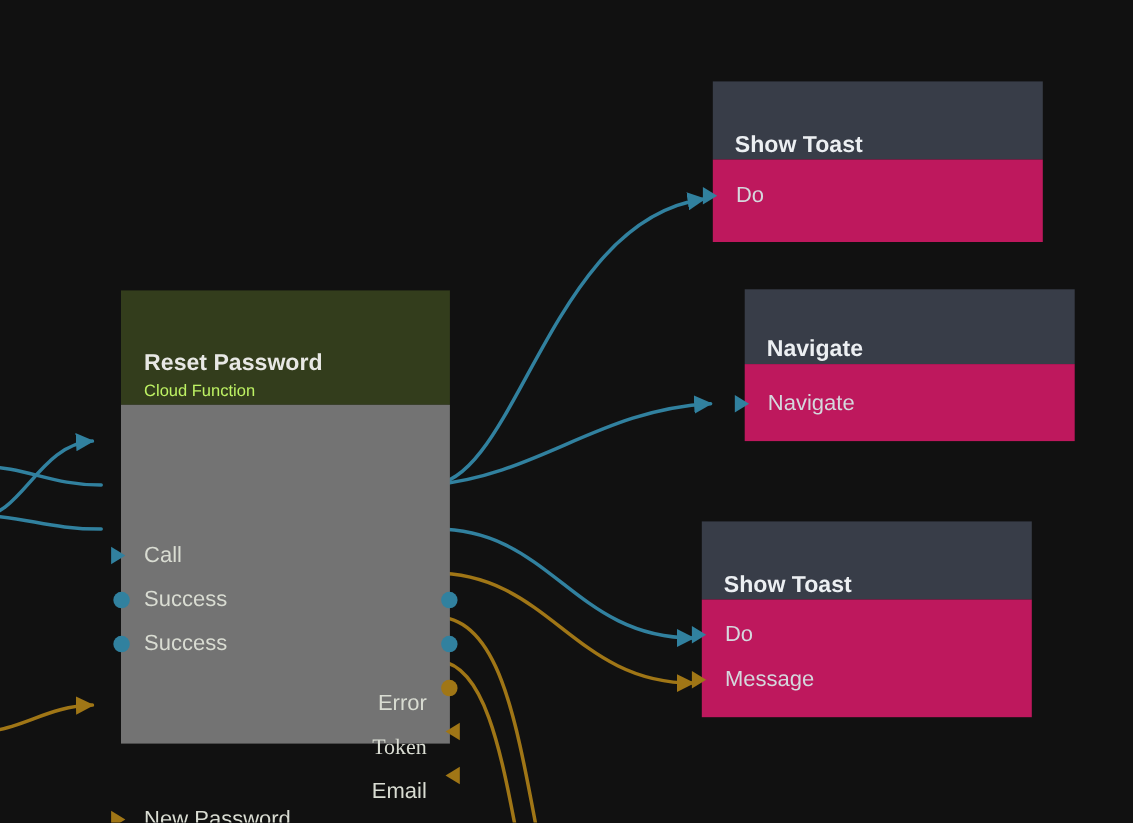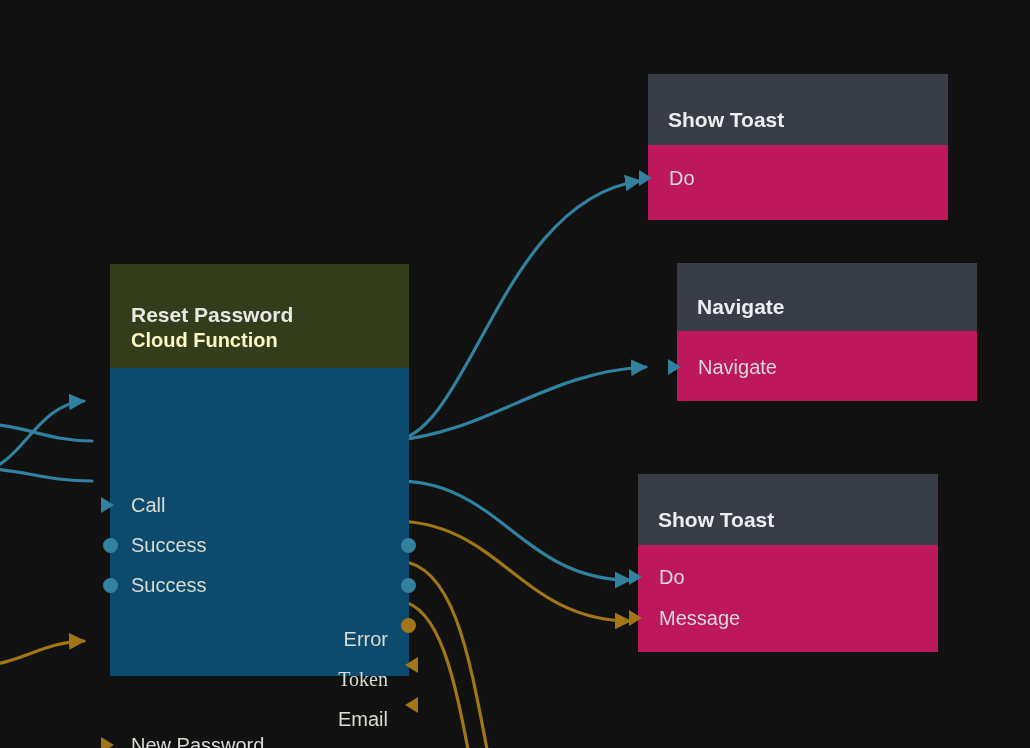--- a/index.html
+++ b/index.html
@@ -35,57 +35,57 @@
   .node {
     position: absolute;
     z-index: 2;
     box-sizing: border-box;
   }
   .node-header {
     box-sizing: border-box;
     width: 100%;
     display: flex;
     flex-direction: column;
-    justify-content: center;
+    justify-content: flex-end;
   }
   .node-body {
     box-sizing: border-box;
     width: 100%;
     position: relative;
   }
   .node-title {
     font-size: 21px;
     font-weight: bold;
     color: #e8e8e4;
     line-height: 26px;
     white-space: nowrap;
   }
   .node-subtitle {
-    font-size: 20px;
-    font-weight: bold;
-    color: #fef9c3;
+    font-size: 15px;
+    font-weight: normal;
+    color: #bef264;
     line-height: 25px;
     white-space: nowrap;
   }
 
   
   .node-function {
     left: 110px;
     top: 264px;
     width: 299px;
     height: 509px;
   }
   .node-function .node-header {
     height: 104px;
     background: #333d1c;
     padding: 22px 0 0 21px;
   }
   .node-function .node-body {
     height: 308px;
-    background: #0c4a6e;
+    background: #737373;
   }
 
   
   .node-action .node-header {
     background: #383d48;
     padding-left: 20px;
   }
   .node-action .node-body {
     background: #be185d;
   }

